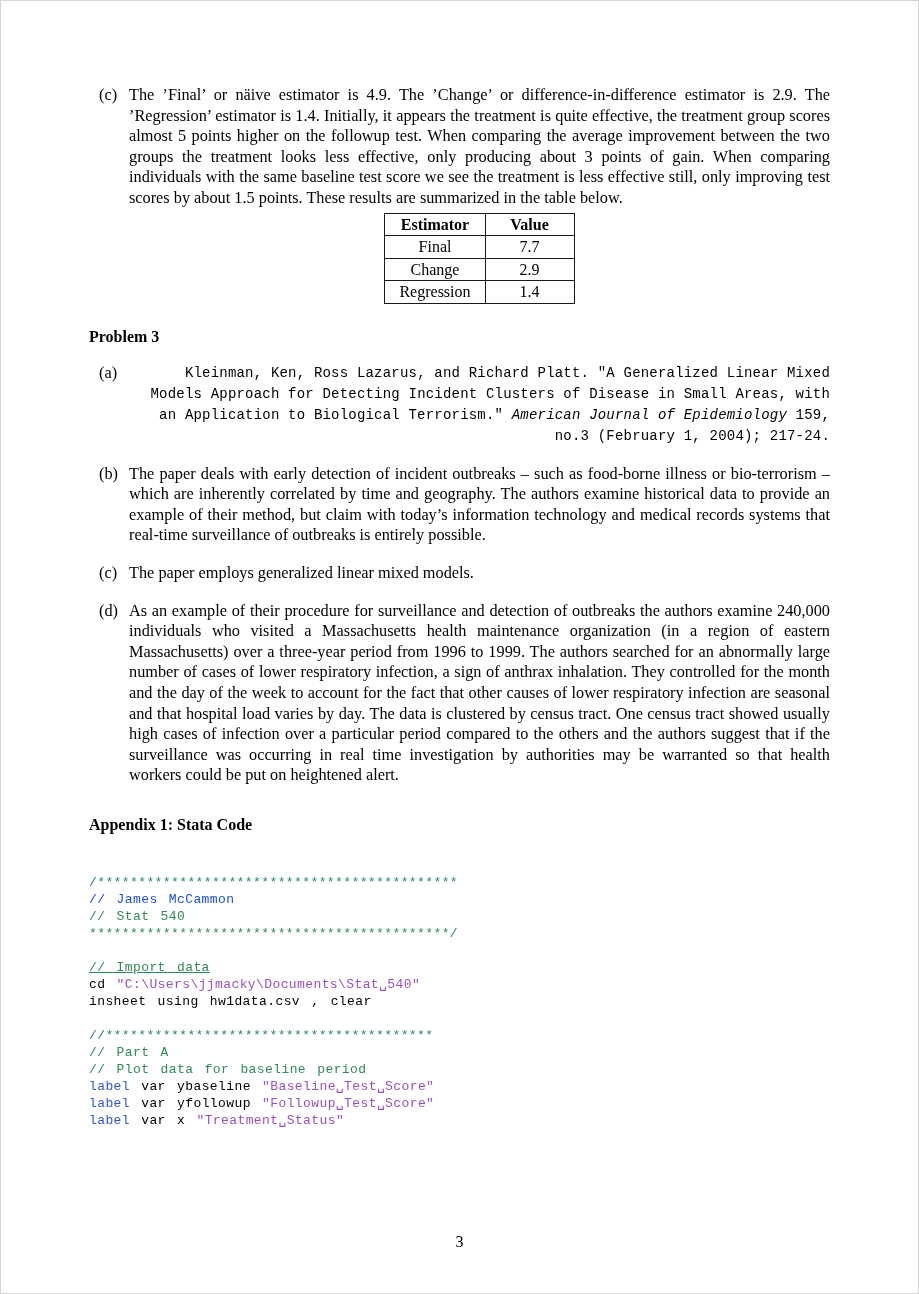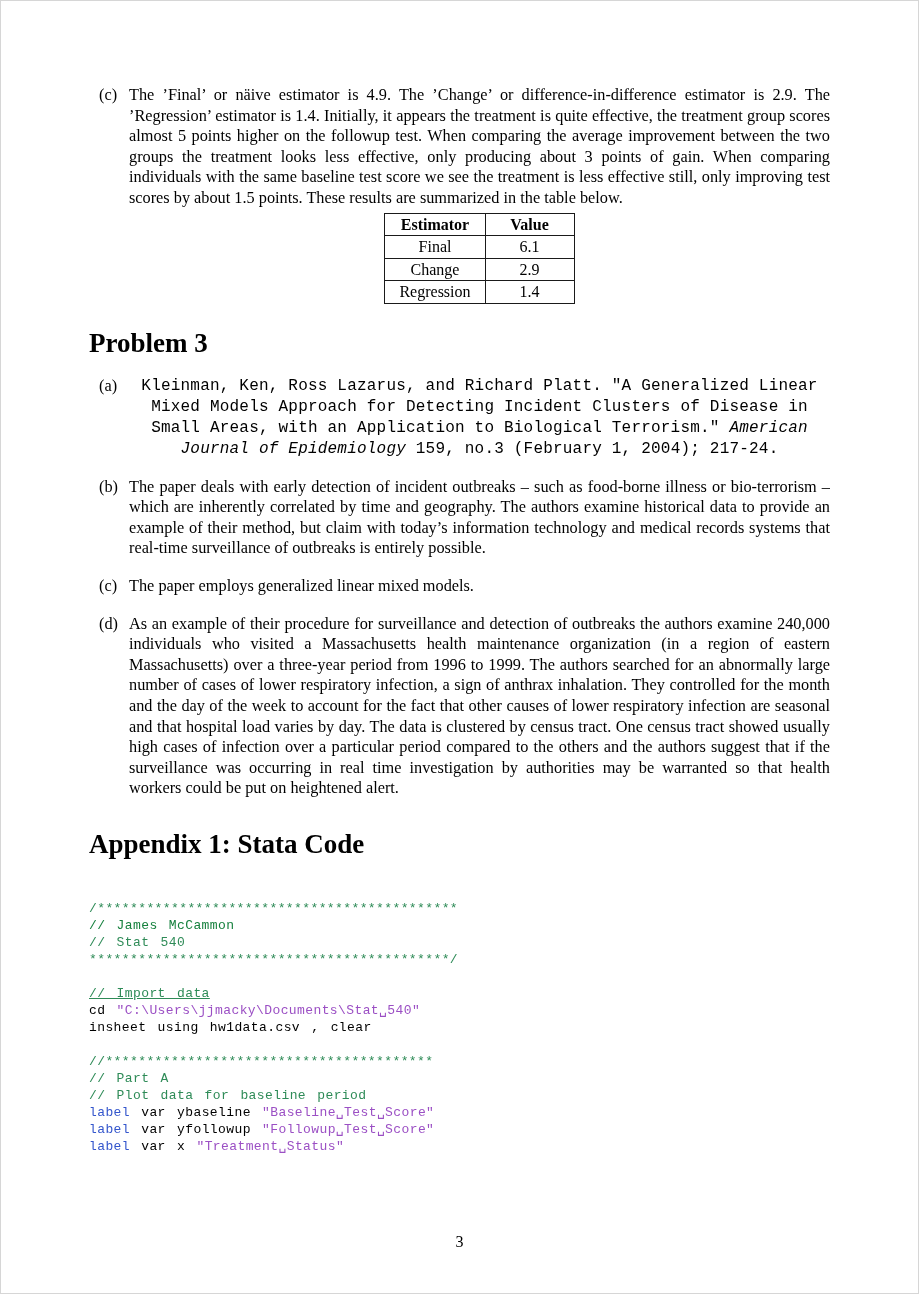--- a/index.html
+++ b/index.html
@@ -10,31 +10,31 @@
     padding:84px 88px 0 88px;
     font-family:"Liberation Serif","DejaVu Serif",serif;
     color:#000;
   }
   .list-item { display:flex; margin-top:17px; }
   .list-item:first-child { margin-top:0; }
   .item-label { flex:none; width:30px; margin-left:10px; font-size:16.3px; line-height:20.6px; }
   .item-text { flex:1; font-size:16.3px; line-height:20.6px; text-align:justify; }
   .mono .item-text {
     font-family:"Liberation Mono","DejaVu Sans Mono",monospace;
-    font-size:16px; line-height:21px; letter-spacing:0.2px; text-align:center;
+    font-size:14px; line-height:21px; letter-spacing:0.2px; text-align:right;
   }
   .it { font-style:italic; }
   .table-wrap { margin-top:4px; text-align:center; }
   .est-table { border-collapse:collapse; margin:0 auto; font-size:16px; }
   .est-table th, .est-table td {
     border:1px solid #1a1a1a; text-align:center;
     padding:1px 14px; line-height:19.5px; min-width:60px;
   }
   .est-table th { font-weight:bold; }
-  .section-title { font-size:27px; font-weight:bold; margin:24px 0 0 0; }
+  .section-title { font-size:16px; font-weight:bold; margin:24px 0 0 0; }
   .section-title.appendix { margin-top:30px; }
   .code-block {
     margin-top:40px;
     font-family:"Liberation Mono","DejaVu Sans Mono",monospace;
     font-size:13px; line-height:17px; letter-spacing:0.4px; word-spacing:3px;
   }
   .code-line { white-space:pre; }
   .page-number {
     position:absolute; top:1232px; left:0; right:0;
     text-align:center; font-size:16px;
@@ -51,21 +51,21 @@
       <span>The ’Final’ or näive estimator is 4.9. The ’Change’ or difference-in-difference estimator is 2.9. The ’Regression’ estimator is 1.4. Initially, it appears the treatment is quite effective, the treatment group scores almost 5 points higher on the followup test. When comparing the average improvement between the two groups the treatment looks less effective, only producing about 3 points of gain. When comparing individuals with the same baseline test score we see the treatment is less effective still, only improving test scores by about 1.5 points. These results are summarized in the table below.</span>
       <div class="table-wrap">
         <table class="est-table">
           <tbody>
               <tr>
             <th>Estimator</th>
             <th>Value</th>
           </tr>
           <tr>
             <td>Final</td>
-            <td>6.1</td>
+            <td>7.7</td>
           </tr>
           <tr>
             <td>Change</td>
             <td>2.9</td>
           </tr>
           <tr>
             <td>Regression</td>
             <td>1.4</td>
           </tr>
         </tbody>
@@ -95,21 +95,21 @@
 
   <div class="list-item">
     <span class="item-label">(d)</span>
     <div class="item-text">As an example of their procedure for surveillance and detection of outbreaks the authors examine 240,000 individuals who visited a Massachusetts health maintenance organization (in a region of eastern Massachusetts) over a three-year period from 1996 to 1999. The authors searched for an abnormally large number of cases of lower respiratory infection, a sign of anthrax inhalation. They controlled for the month and the day of the week to account for the fact that other causes of lower respiratory infection are seasonal and that hospital load varies by day. The data is clustered by census tract. One census tract showed usually high cases of infection over a particular period compared to the others and the authors suggest that if the surveillance was occurring in real time investigation by authorities may be warranted so that health workers could be put on heightened alert.</div>
   </div>
 
   <h2 class="section-title appendix">Appendix 1: Stata Code</h2>
 
   <div class="code-block">
       <div class="code-line"><span style="color: rgb(46, 139, 87);">/********************************************</span></div>
-      <div class="code-line"><span style="color: #15803d;">// James McCammon</span></div>
+      <div class="code-line"><span style="color: #1d4ed8;">// James McCammon</span></div>
       <div class="code-line"><span style="color: rgb(46, 139, 87);">// Stat 540</span></div>
       <div class="code-line"><span style="color: rgb(46, 139, 87);">********************************************/</span></div>
       <div class="code-line">&nbsp;</div>
       <div class="code-line"><span style="color: rgb(46, 139, 87); text-decoration: underline;">// Import data</span></div>
       <div class="code-line"><span style="color: rgb(0, 0, 0);">cd </span><span style="color: rgb(155, 79, 196);">"C:\Users\jjmacky\Documents\Stat␣540"</span></div>
       <div class="code-line"><span style="color: rgb(0, 0, 0);">insheet using hw1data.csv , clear</span></div>
       <div class="code-line">&nbsp;</div>
       <div class="code-line"><span style="color: rgb(46, 139, 87);">//****************************************</span></div>
       <div class="code-line"><span style="color: rgb(46, 139, 87);">// Part A</span></div>
       <div class="code-line"><span style="color: rgb(46, 139, 87);">// Plot data for baseline period</span></div>

